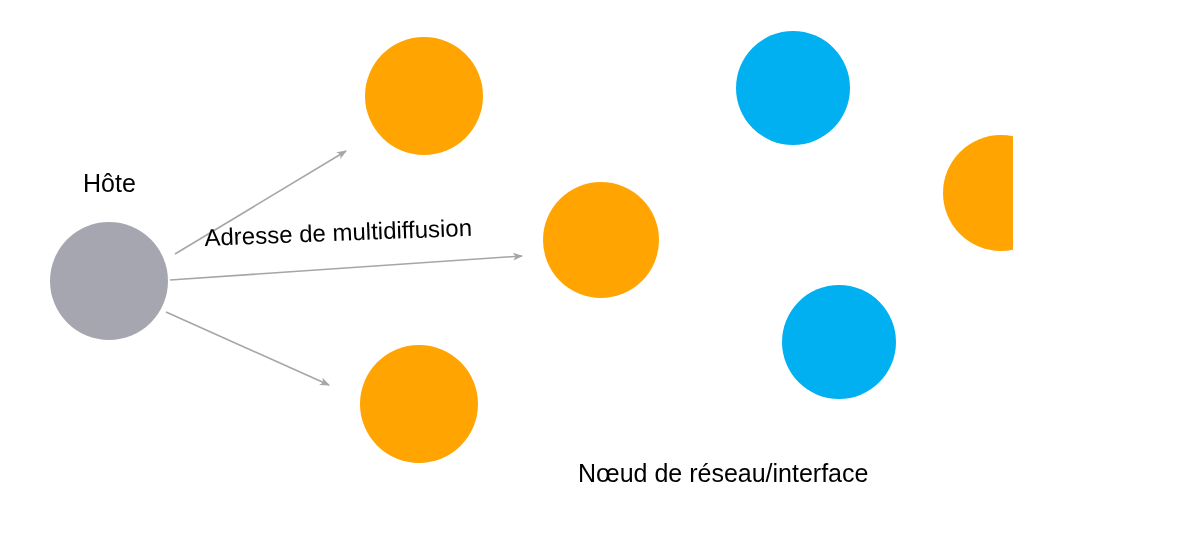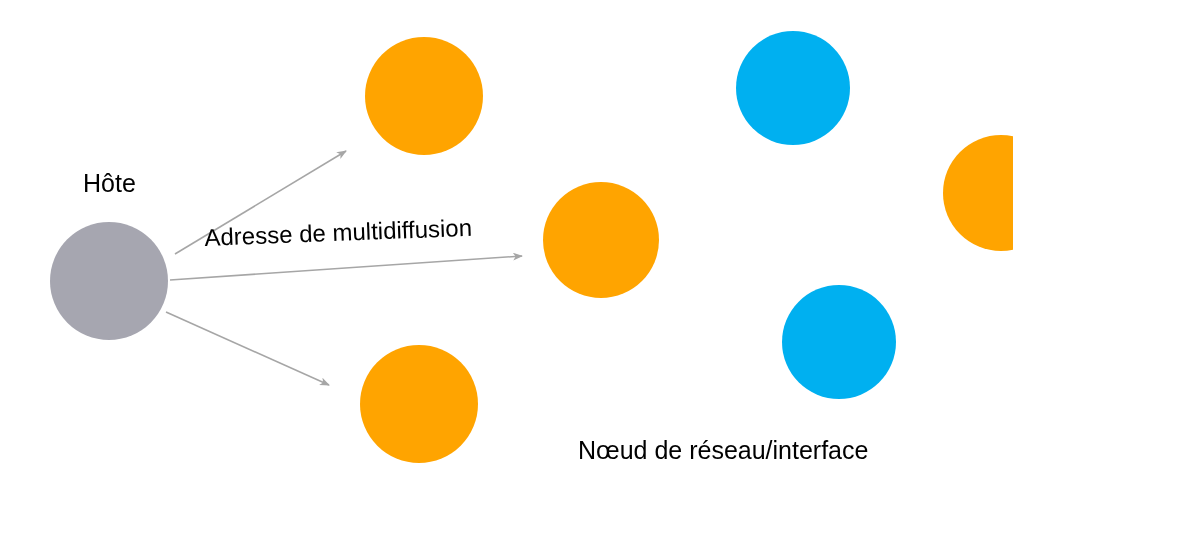--- a/index.html
+++ b/index.html
@@ -34,21 +34,21 @@
     line-height: 1;
   }
   #host-label {
     font-size: 25px;
     left: 83px;
     top: 171px;
   }
   #node-legend-label {
     font-size: 25px;
     left: 578px;
-    top: 438px;
+    top: 461px;
   }
   #edge-label {
     font-size: 24px;
     left: 204px;
     top: 226px;
     transform: rotate(-2.2deg);
     transform-origin: left top;
   }
 </style>
 </head>

